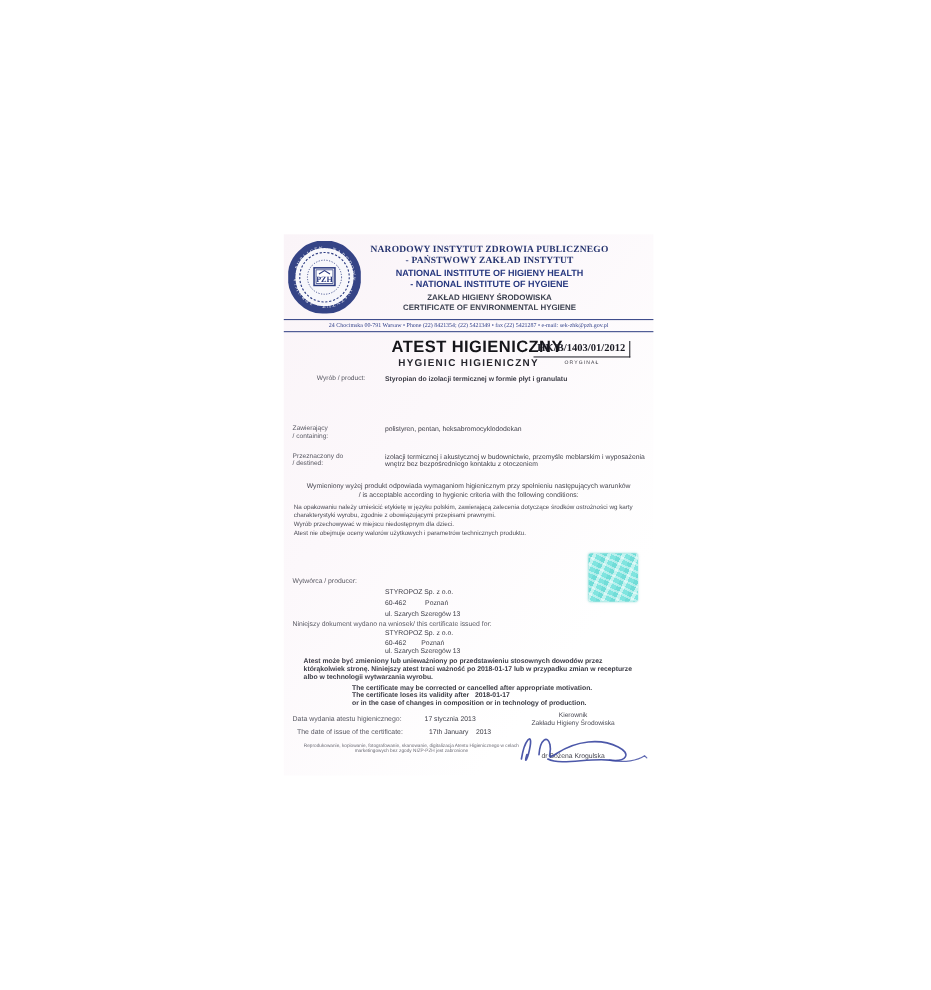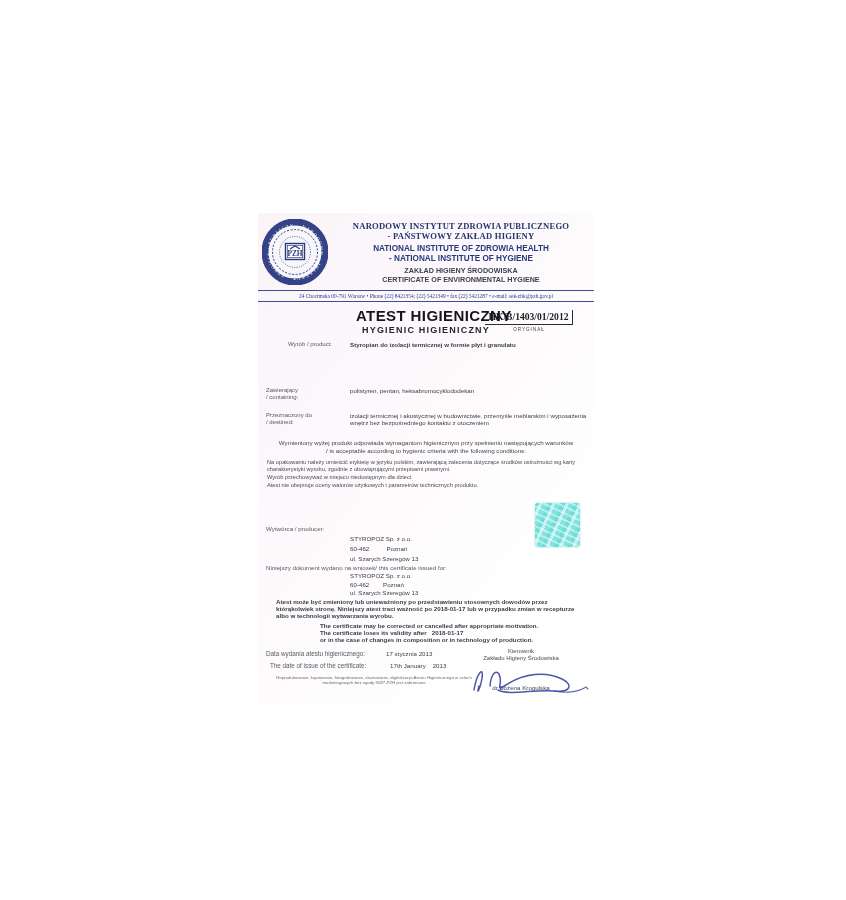--- a/index.html
+++ b/index.html
@@ -7,21 +7,21 @@
               font-family:"Liberation Sans", sans-serif; }
   .stage { position:relative; width:846px; height:900px; background:#ffffff; }
 
   
   .doc { position:absolute; left:258px; top:213px; width:336px; height:492px;
          background:linear-gradient(128deg,#faf4f8 0%,#fcf8fb 35%,#ffffff 78%);
          color:#46464e; }
   .abs { position:absolute; }
 
   
-  .hdr-block { left:72px; top:8px; width:262px; text-align:center; }
+  .hdr-block { left:56px; top:8px; width:262px; text-align:center; }
   .pl-name { font-family:"Liberation Serif", serif; font-weight:bold; font-size:8.6px;
              color:#26346f; line-height:10px; letter-spacing:.2px; }
   .en-name { font-weight:bold; font-size:8.2px; color:#27387f; line-height:9.6px; margin-top:3px; }
   .dept   { font-weight:bold; font-size:7.2px; color:#3c4150; line-height:8.6px; margin-top:4px; }
   .addr { left:0; top:77px; width:336px; text-align:center;
           border-top:1px solid #3f4d8c; border-bottom:1px solid #3f4d8c;
           font-family:"Liberation Serif", serif; font-size:5.4px; color:#31408a;
           padding:2px 0 2px 0; }
 
   
@@ -76,22 +76,22 @@
         <circle cx="33" cy="33" r="15.5" fill="none" stroke="#2b3a80" stroke-width="0.8" stroke-dasharray="1,1.4"></circle>
         <rect x="23.5" y="24.5" width="19" height="16" fill="#ffffff" stroke="#2b3a80" stroke-width="1.4"></rect>
         <rect x="25.3" y="26.3" width="15.4" height="12.4" fill="none" stroke="#2b3a80" stroke-width="0.7"></rect>
         <polyline points="28,30 33,27 38,30" fill="none" stroke="#2b3a80" stroke-width="1.1"></polyline>
         <text x="33" y="37.4" text-anchor="middle" font-size="7.4" font-weight="bold" font-family="Liberation Serif, serif" fill="#2b3a80">PZH</text>
       </svg>
     </div>
 
     <div class="abs hdr-block">
       <div class="pl-name">NARODOWY INSTYTUT ZDROWIA PUBLICZNEGO</div>
-      <div class="pl-name">- PAŃSTWOWY ZAKŁAD HIGIENY</div>
-      <div class="en-name">NATIONAL INSTITUTE OF ZDROWIA HEALTH</div>
+      <div class="pl-name">- PAŃSTWOWY ZAKŁAD INSTYTUT</div>
+      <div class="en-name">NATIONAL INSTITUTE OF HIGIENY HEALTH</div>
       <div class="en-name" style="margin-top:0;">- NATIONAL INSTITUTE OF HYGIENE</div>
       <div class="dept">ZAKŁAD HIGIENY ŚRODOWISKA</div>
       <div class="dept" style="margin-top:0;">CERTIFICATE OF ENVIRONMENTAL HYGIENE</div>
     </div>
 
     <div class="abs addr">24 Chocimska 00-791 Warsaw  •  Phone (22) 8421354; (22) 5421349  •  fax (22) 5421287  •  e-mail: sek-zhk@pzh.gov.pl</div>
 
     <div class="abs title-pl">ATEST HIGIENICZNY</div>
     <div class="abs cert-box">
       <div class="cert-num">HK/B/1403/01/2012</div>

